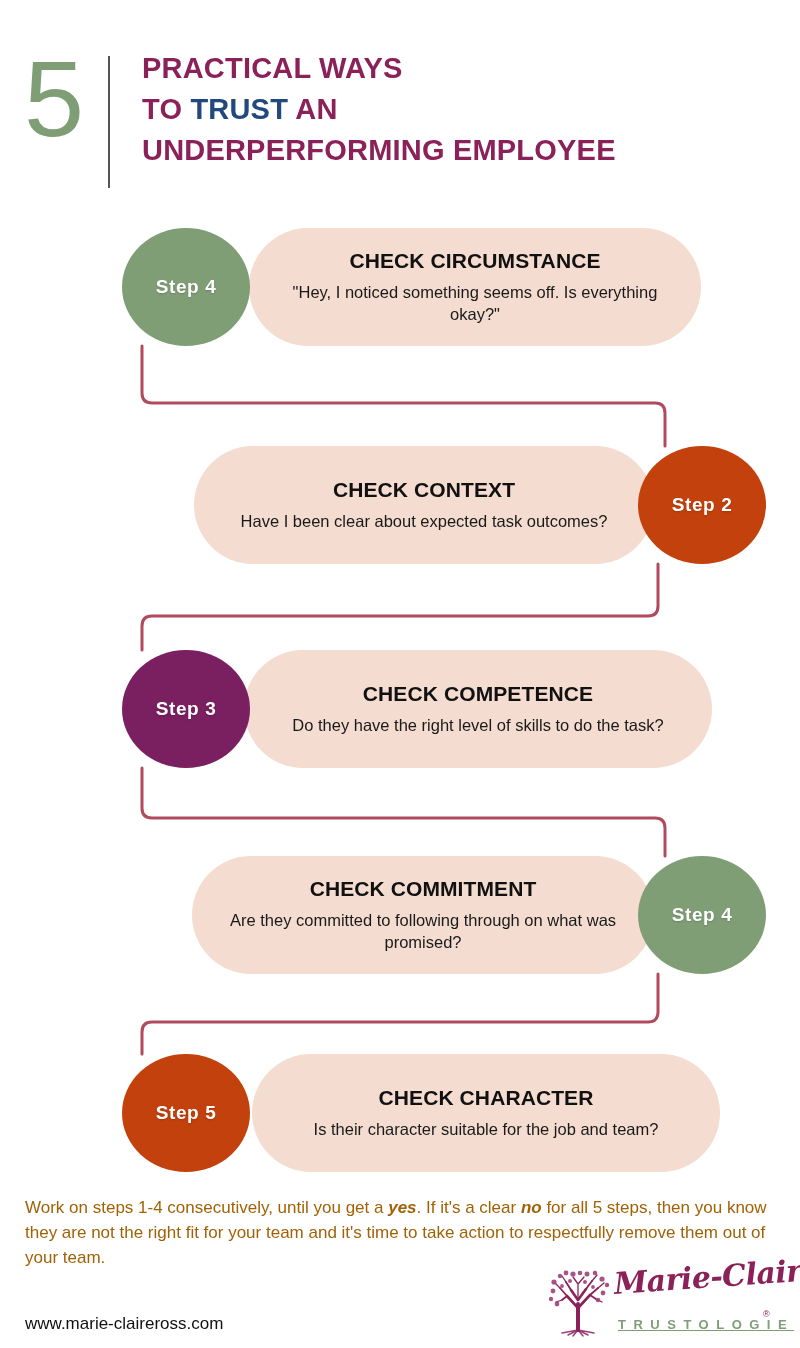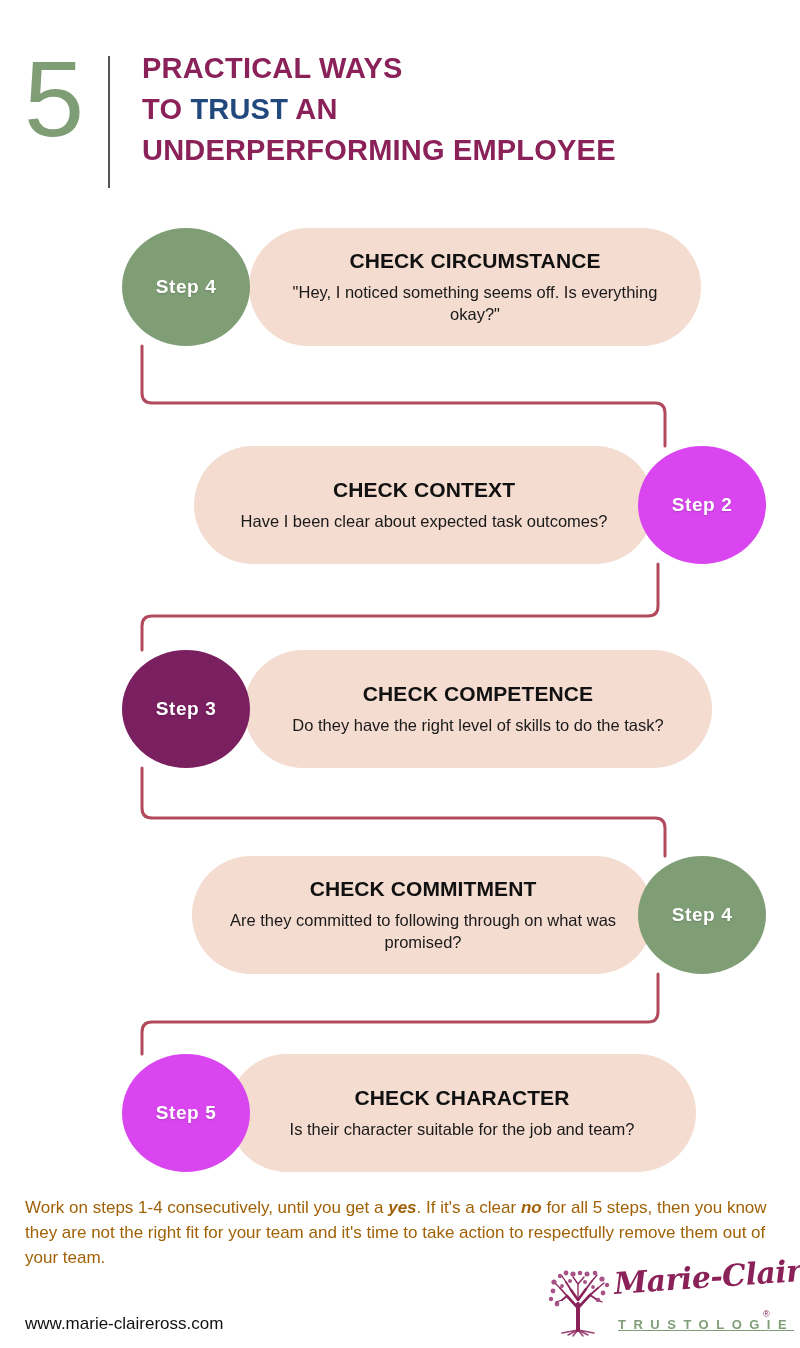--- a/index.html
+++ b/index.html
@@ -133,21 +133,21 @@
     color: #ffffff;
     font-size: 19px;
     font-weight: 700;
     letter-spacing: 0.6px;
     z-index: 3;
     text-shadow: 0 1px 2px rgba(0,0,0,0.18);
   }
 
   
   .c-green  { background: #7F9E76; }
-  .c-blue   { background: #d946ef; text-align: right; }
+  .c-blue   { background: #c2410c; text-align: right; }
   .c-purple { background: #7A1F60; }
 
   
   .footer {
     position: absolute;
     left: 25px;
     top: 1196px;
     width: 752px;
   }
 
@@ -281,21 +281,21 @@
       <div class="card" style="left:148px;width:462px;">
         <div class="card-title">CHECK COMMITMENT</div>
         <div class="card-body">Are they committed to following through on what was promised?</div>
       </div>
       <div class="circle c-green" style="left:594px;">
         <span>Step 4</span>
       </div>
     </div>
 
     <div class="step-row" style="left:0;top:826px;width:800px;">
-      <div class="card" style="left:184px;width:468px;">
+      <div class="card" style="left:208px;width:468px;">
         <div class="card-title">CHECK CHARACTER</div>
         <div class="card-body">Is their character suitable for the job and team?</div>
       </div>
       <div class="circle c-blue" style="left:78px;">
         <span>Step 5</span>
       </div>
     </div>
 
   </div>
 

